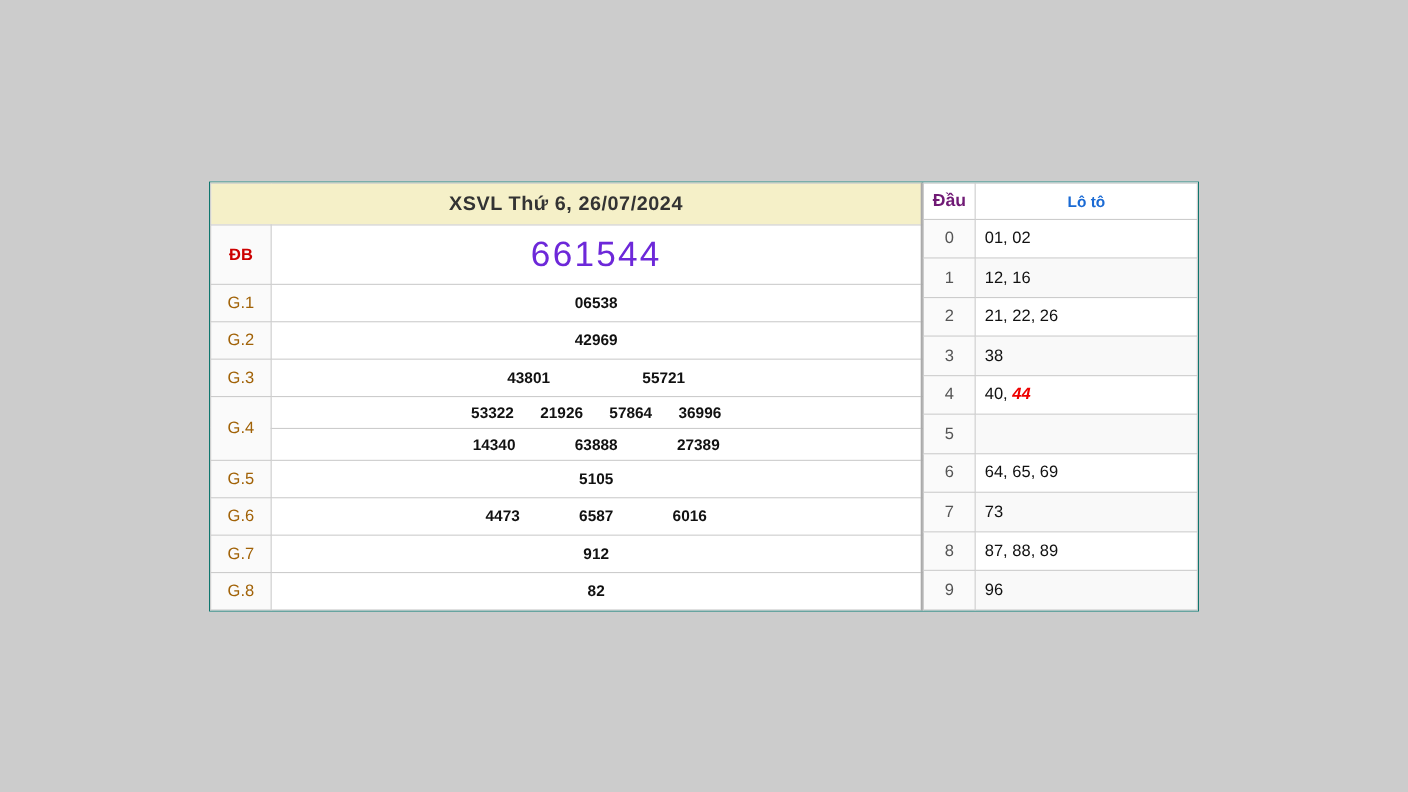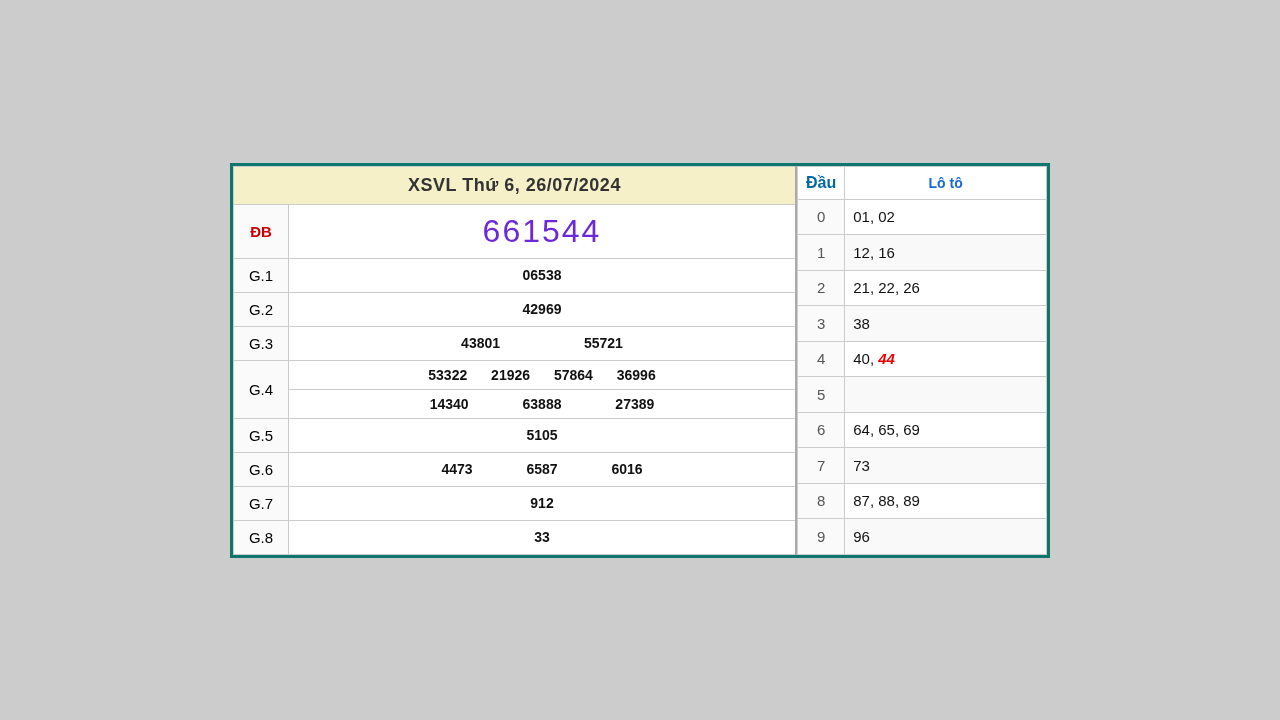--- a/index.html
+++ b/index.html
@@ -6,22 +6,22 @@
     body {
       background: #ccc;
       display: flex;
       justify-content: center;
       align-items: center;
       min-height: 100vh;
       font-family: Arial, sans-serif;
     }
     .container {
       display: flex;
-      width: 820px;
-      border: 3px solid #0f766e;
+      width: 900px;
+      border: 1px solid #0f766e;
       background: #fff;
     }
     
     .left-table {
       flex: 1;
       border-collapse: collapse;
       border-right: 2px solid #aaa;
     }
     .left-table th, .left-table td {
       border: 1px solid #ccc;
@@ -29,21 +29,21 @@
       padding: 8px 4px;
     }
     .header-row th {
       background: #f5f0c8;
       font-size: 18px;
       font-weight: bold;
       color: #333;
       letter-spacing: 0.5px;
     }
     .label-col {
-      color: #000000;
+      color: #a16207;
       font-size: 15px;
       width: 55px;
       background: #fafafa;
     }
     .db-label {
       color: #c00;
       font-weight: bold;
       font-size: 15px;
     }
     .db-number {
@@ -68,21 +68,21 @@
       border-collapse: collapse;
     }
     .right-table th, .right-table td {
       border: 1px solid #ccc;
       padding: 7px 8px;
     }
     .right-header-dau {
       text-align: right;
       font-size: 16px;
       font-weight: bold;
-      color: #0369a1;
+      color: #701a75;
       background: #fff;
       width: 40px;
       margin-left: 16px;
     }
     .right-header-loto {
       text-align: center;
       font-size: 14px;
       font-weight: bold;
       color: #1a6ad4;
       background: #fff;
@@ -175,21 +175,21 @@
         </td>
       </tr>
 
       <tr>
         <td class="label-col">G.7</td>
         <td class="prize-number">912</td>
       </tr>
 
       <tr>
         <td class="label-col">G.8</td>
-        <td class="prize-number">33</td>
+        <td class="prize-number">82</td>
       </tr>
     </tbody>
   </table>
 
   <table class="right-table">
     <thead>
       <tr>
         <th class="right-header-dau">Đầu</th>
         <th class="right-header-loto">Lô tô</th>
       </tr>

